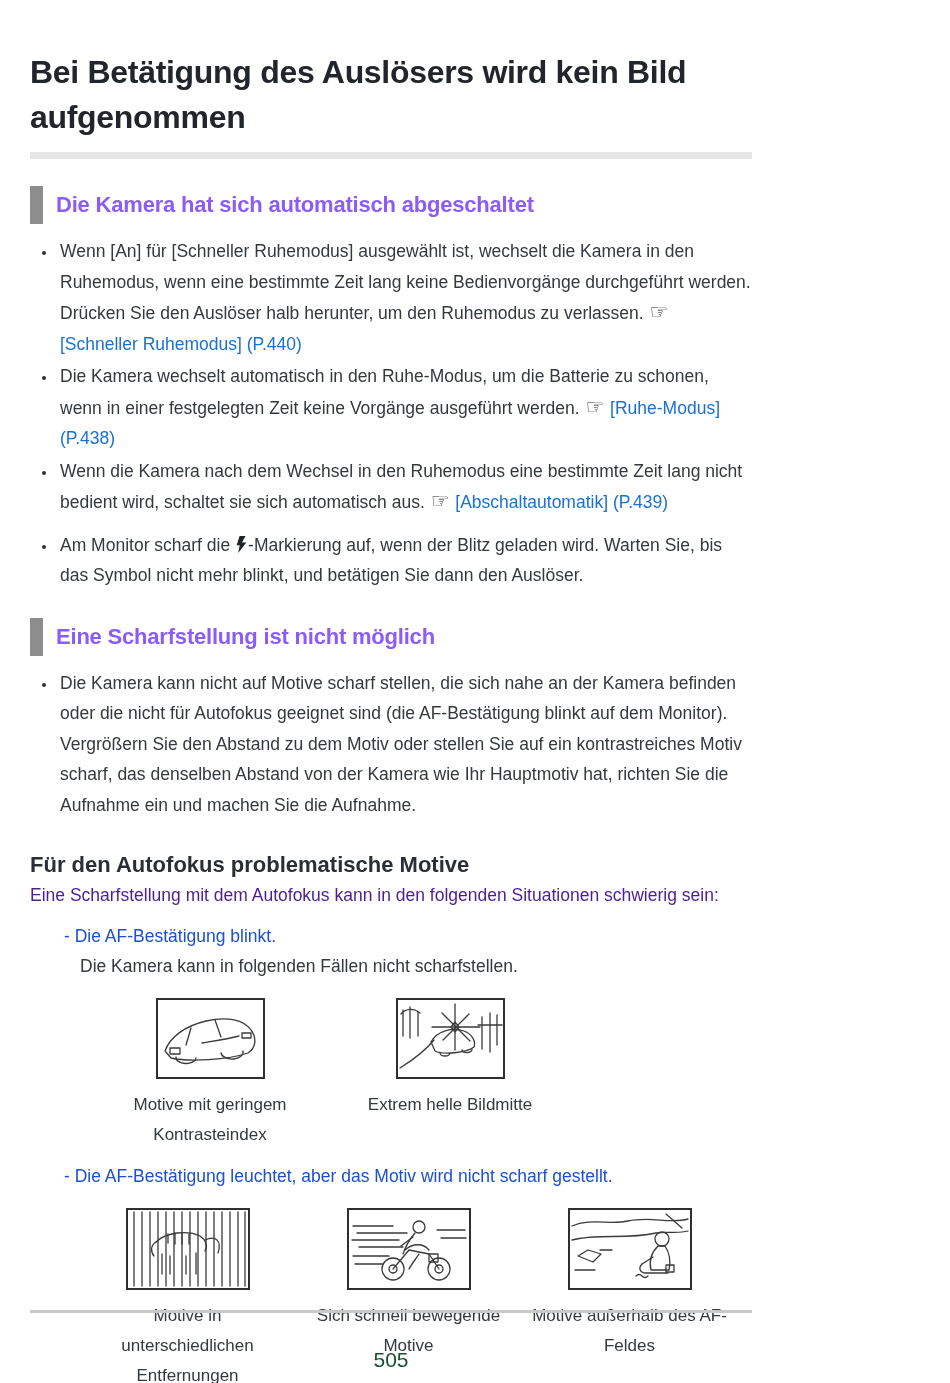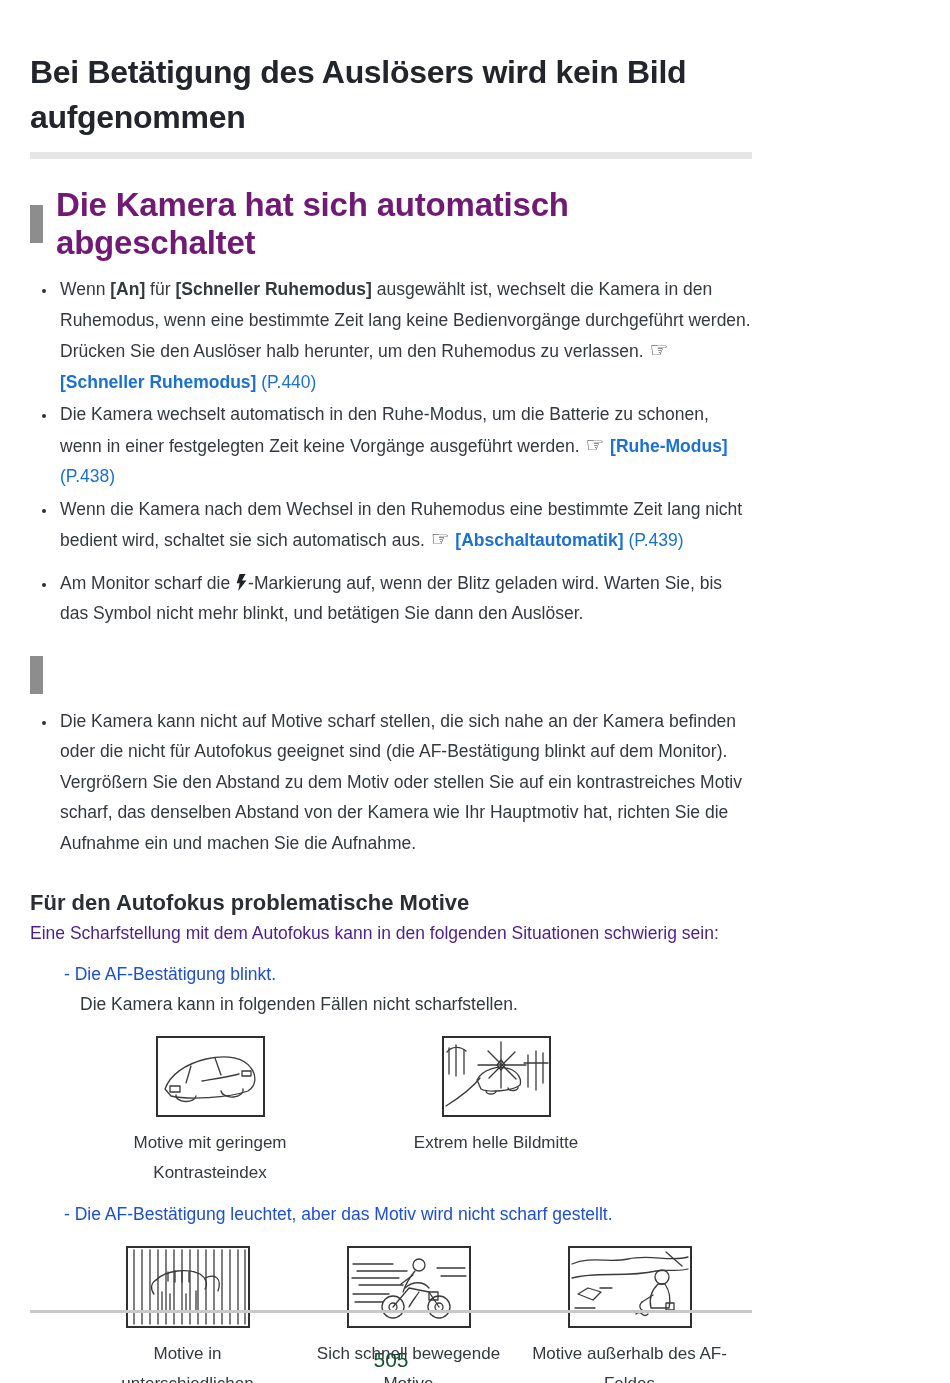--- a/index.html
+++ b/index.html
@@ -11,40 +11,40 @@
   }
   
   h1.title{
     margin:0;font-size:32px;line-height:45px;font-weight:bold;
     color:#22252b;letter-spacing:-0.3px;max-width:870px;
   }
   .title-rule{height:7px;background:#e6e6e6;margin-top:12px;}
   
   .sec-head{display:flex;align-items:center;margin-top:27px;}
   .sec-bar{width:13px;height:38px;background:#8d8d8d;margin-right:13px;flex:none;}
-  .sec-head h2{margin:0;font-size:33px;font-weight:bold;color:#701a75;letter-spacing:-0.2px;}
+  .sec-head h2{margin:0;font-size:22px;font-weight:bold;color:#8b5cf6;letter-spacing:-0.2px;}
   
   ul.bullets{margin:12px 0 0 0;padding:0 0 0 27px;list-style:disc outside;}
   ul.bullets li{
     font-size:17.5px;line-height:30.5px;color:#34383f;
     padding-left:3px;margin:0 0 2px 0;
   }
   ul.bullets li::marker{color:#2e3136;font-size:14px;}
-  .b{font-weight:bold;}
+  .b{font-weight:normal;}
   .link{color:#1a70d6;}
   .hand{font-size:21px;color:#1a1a1a;padding:0 1px;}
   .flash-svg{vertical-align:-2px;margin:0 1px;}
   
   .sub-title{margin-top:30px;font-size:22px;font-weight:bold;color:#2b2e34;line-height:30px;}
   .sub-intro{font-size:17.5px;line-height:30px;color:#4c1d95;}
   .case-l1{font-size:17.5px;line-height:30px;color:#1d4ed8;padding-left:34px;margin-top:11px;}
   .case-l2{font-size:17.5px;line-height:30px;color:#34383f;padding-left:50px;}
   
   .fig-row{display:flex;align-items:flex-start;margin-top:17px;}
-  .fig-row1{padding-left:60px;gap:46px;}
+  .fig-row1{padding-left:60px;}
   .fig-row1 figure{width:240px;}
   .fig-row2{padding-left:59px;}
   .fig-row2 figure{width:260px;margin-right:24px;}
   figure{margin:0;text-align:center;}
   .img-frame{
     display:inline-block;border:2px solid #2f2f2f;background:#fff;line-height:0;
   }
   figcaption{
     font-size:17px;line-height:30px;color:#34383f;margin-top:7px;
     white-space:pre-line;text-align:center;
@@ -78,20 +78,21 @@
   </ul>
 
   <ul class="bullets">
     <li><span>Am Monitor scharf die </span><svg class="flash-svg" width="11" height="17" viewBox="0 0 10 16">
           <path d="M7 0 H3.2 L0.4 8.8 H3.3 L1.9 16 L9.6 6 H5.5 L8.8 0 Z" fill="#202328"></path>
         </svg><span>-Markierung auf, wenn der Blitz geladen wird. Warten Sie, bis das Symbol nicht mehr blinkt, und betätigen Sie dann den Auslöser.</span></li>
   </ul>
 
   <div class="sec-head">
     <span class="sec-bar"></span>
+    <h2>Eine Scharfstellung ist nicht möglich</h2>
   </div>
   <ul class="bullets">
     <li><span>Die Kamera kann nicht auf Motive scharf stellen, die sich nahe an der Kamera befinden oder die nicht für Autofokus geeignet sind (die AF-Bestätigung blinkt auf dem Monitor). Vergrößern Sie den Abstand zu dem Motiv oder stellen Sie auf ein kontrastreiches Motiv scharf, das denselben Abstand von der Kamera wie Ihr Hauptmotiv hat, richten Sie die Aufnahme ein und machen Sie die Aufnahme.</span></li>
   </ul>
 
   <div class="sub-title">Für den Autofokus problematische Motive</div>
   <div class="sub-intro">Eine Scharfstellung mit dem Autofokus kann in den folgenden Situationen schwierig sein:</div>
 
   <div class="case-l1">- Die AF-Bestätigung blinkt.</div>
   <div class="case-l2">Die Kamera kann in folgenden Fällen nicht scharfstellen.</div>

